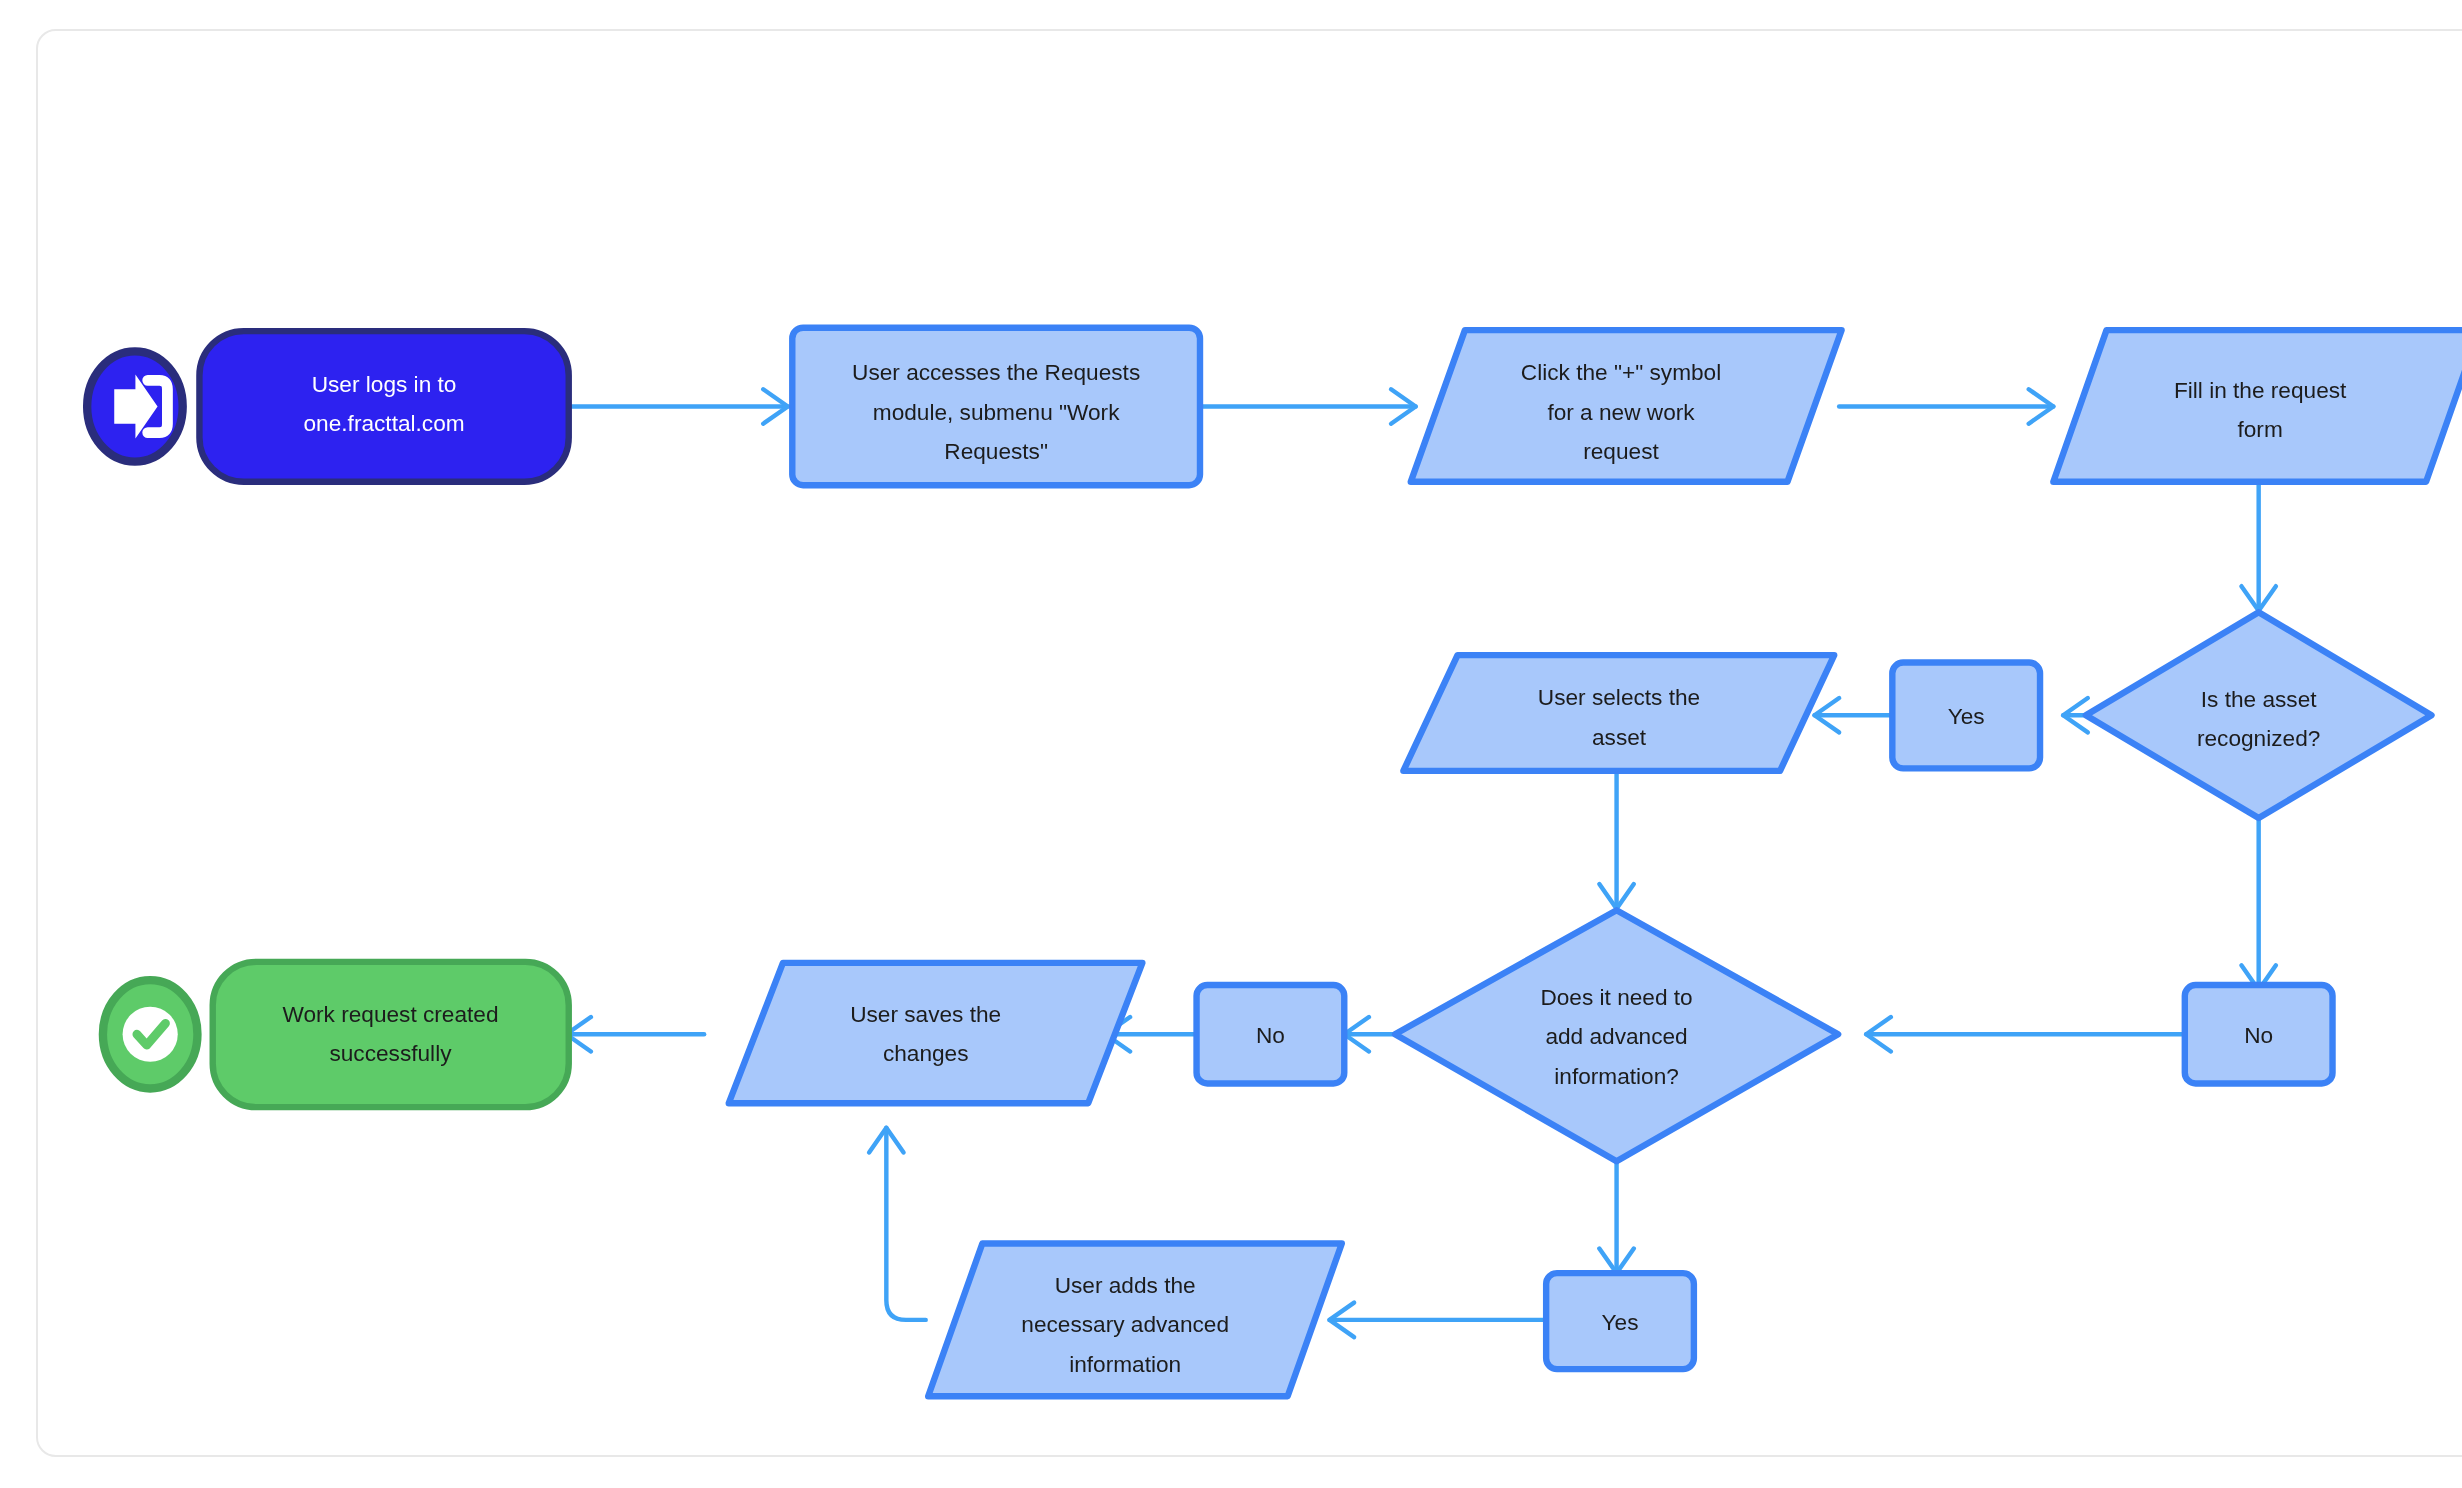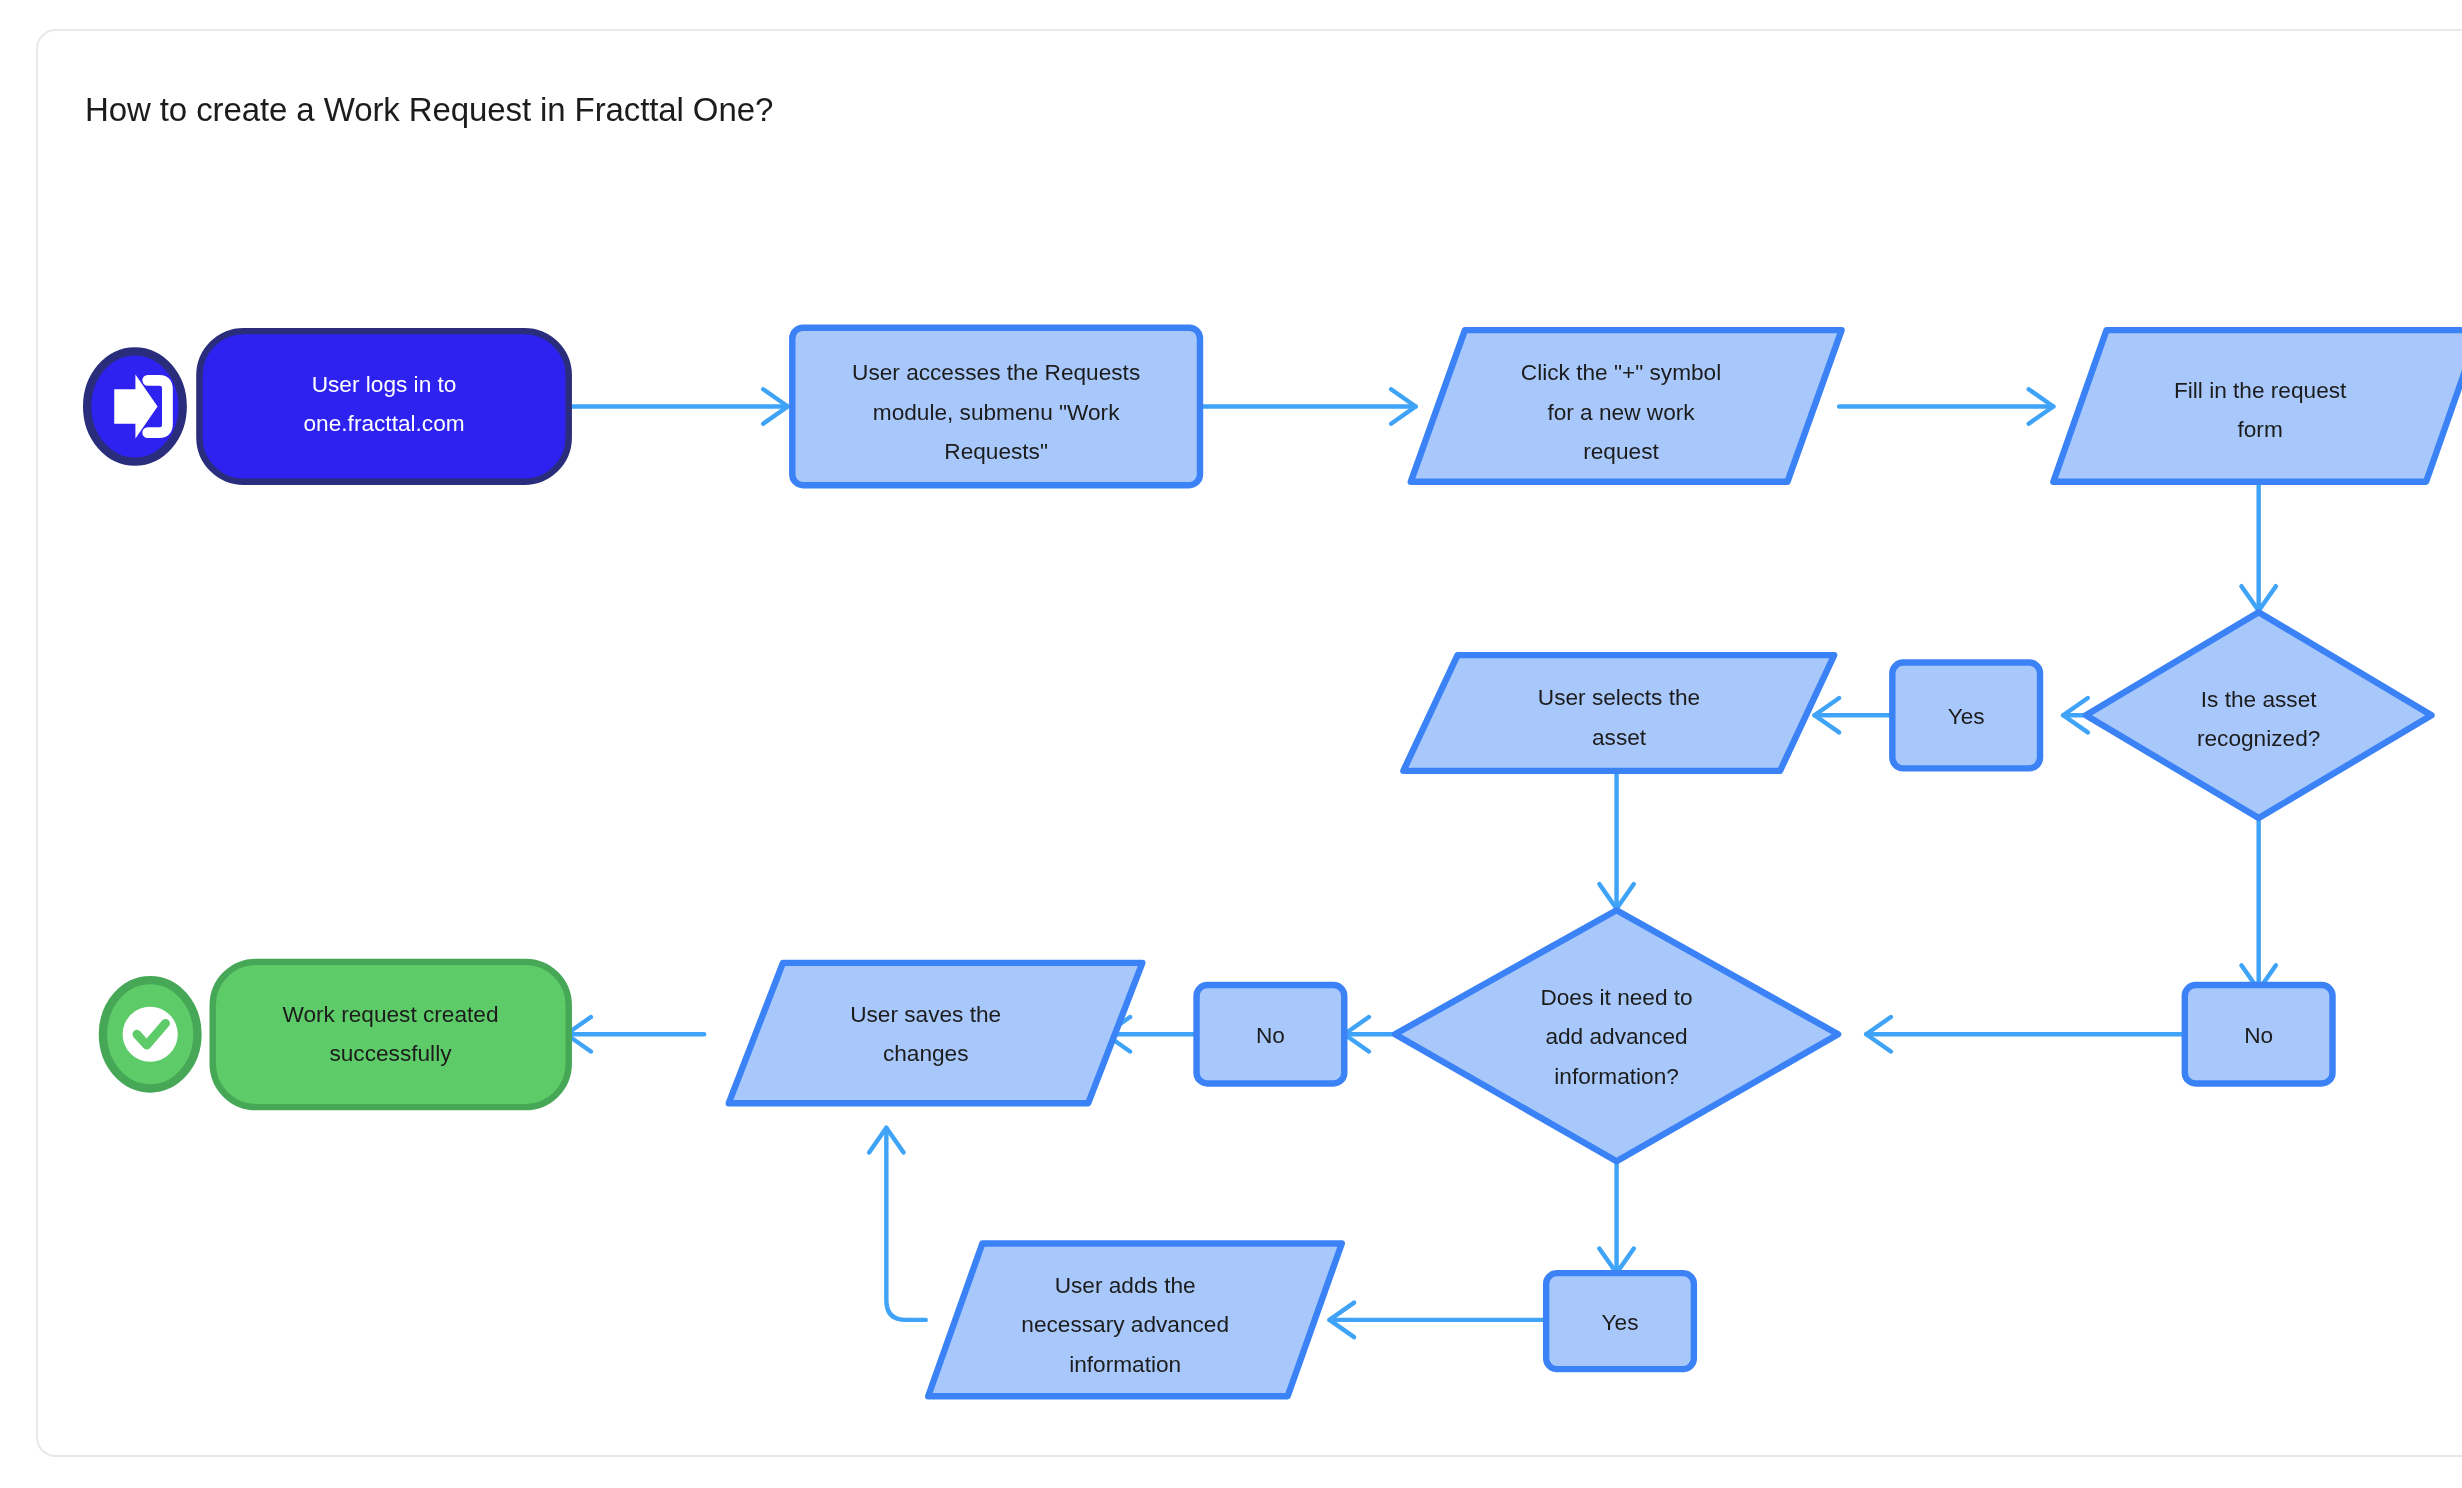--- a/index.html
+++ b/index.html
@@ -64,21 +64,20 @@
     stroke-linecap: round;
     stroke-linejoin: round;
   }
 </style>
 </head>
 <body>
 
 <div id="page">
   <div class="card"></div>
 
-  <div class="page-title">How to create a Work Request in Fracttal One?</div>
 
   <svg class="flow" viewBox="0 0 5136 3023">
 
     <g>
       <path class="edge" d="M1155 825 L1600 825"></path>
       <path class="arrow-head" d="M1550 790 L1600 825 L1550 860"></path>
     </g>
 
     <g>
       <path class="edge" d="M2437 825 L2875 825"></path>

